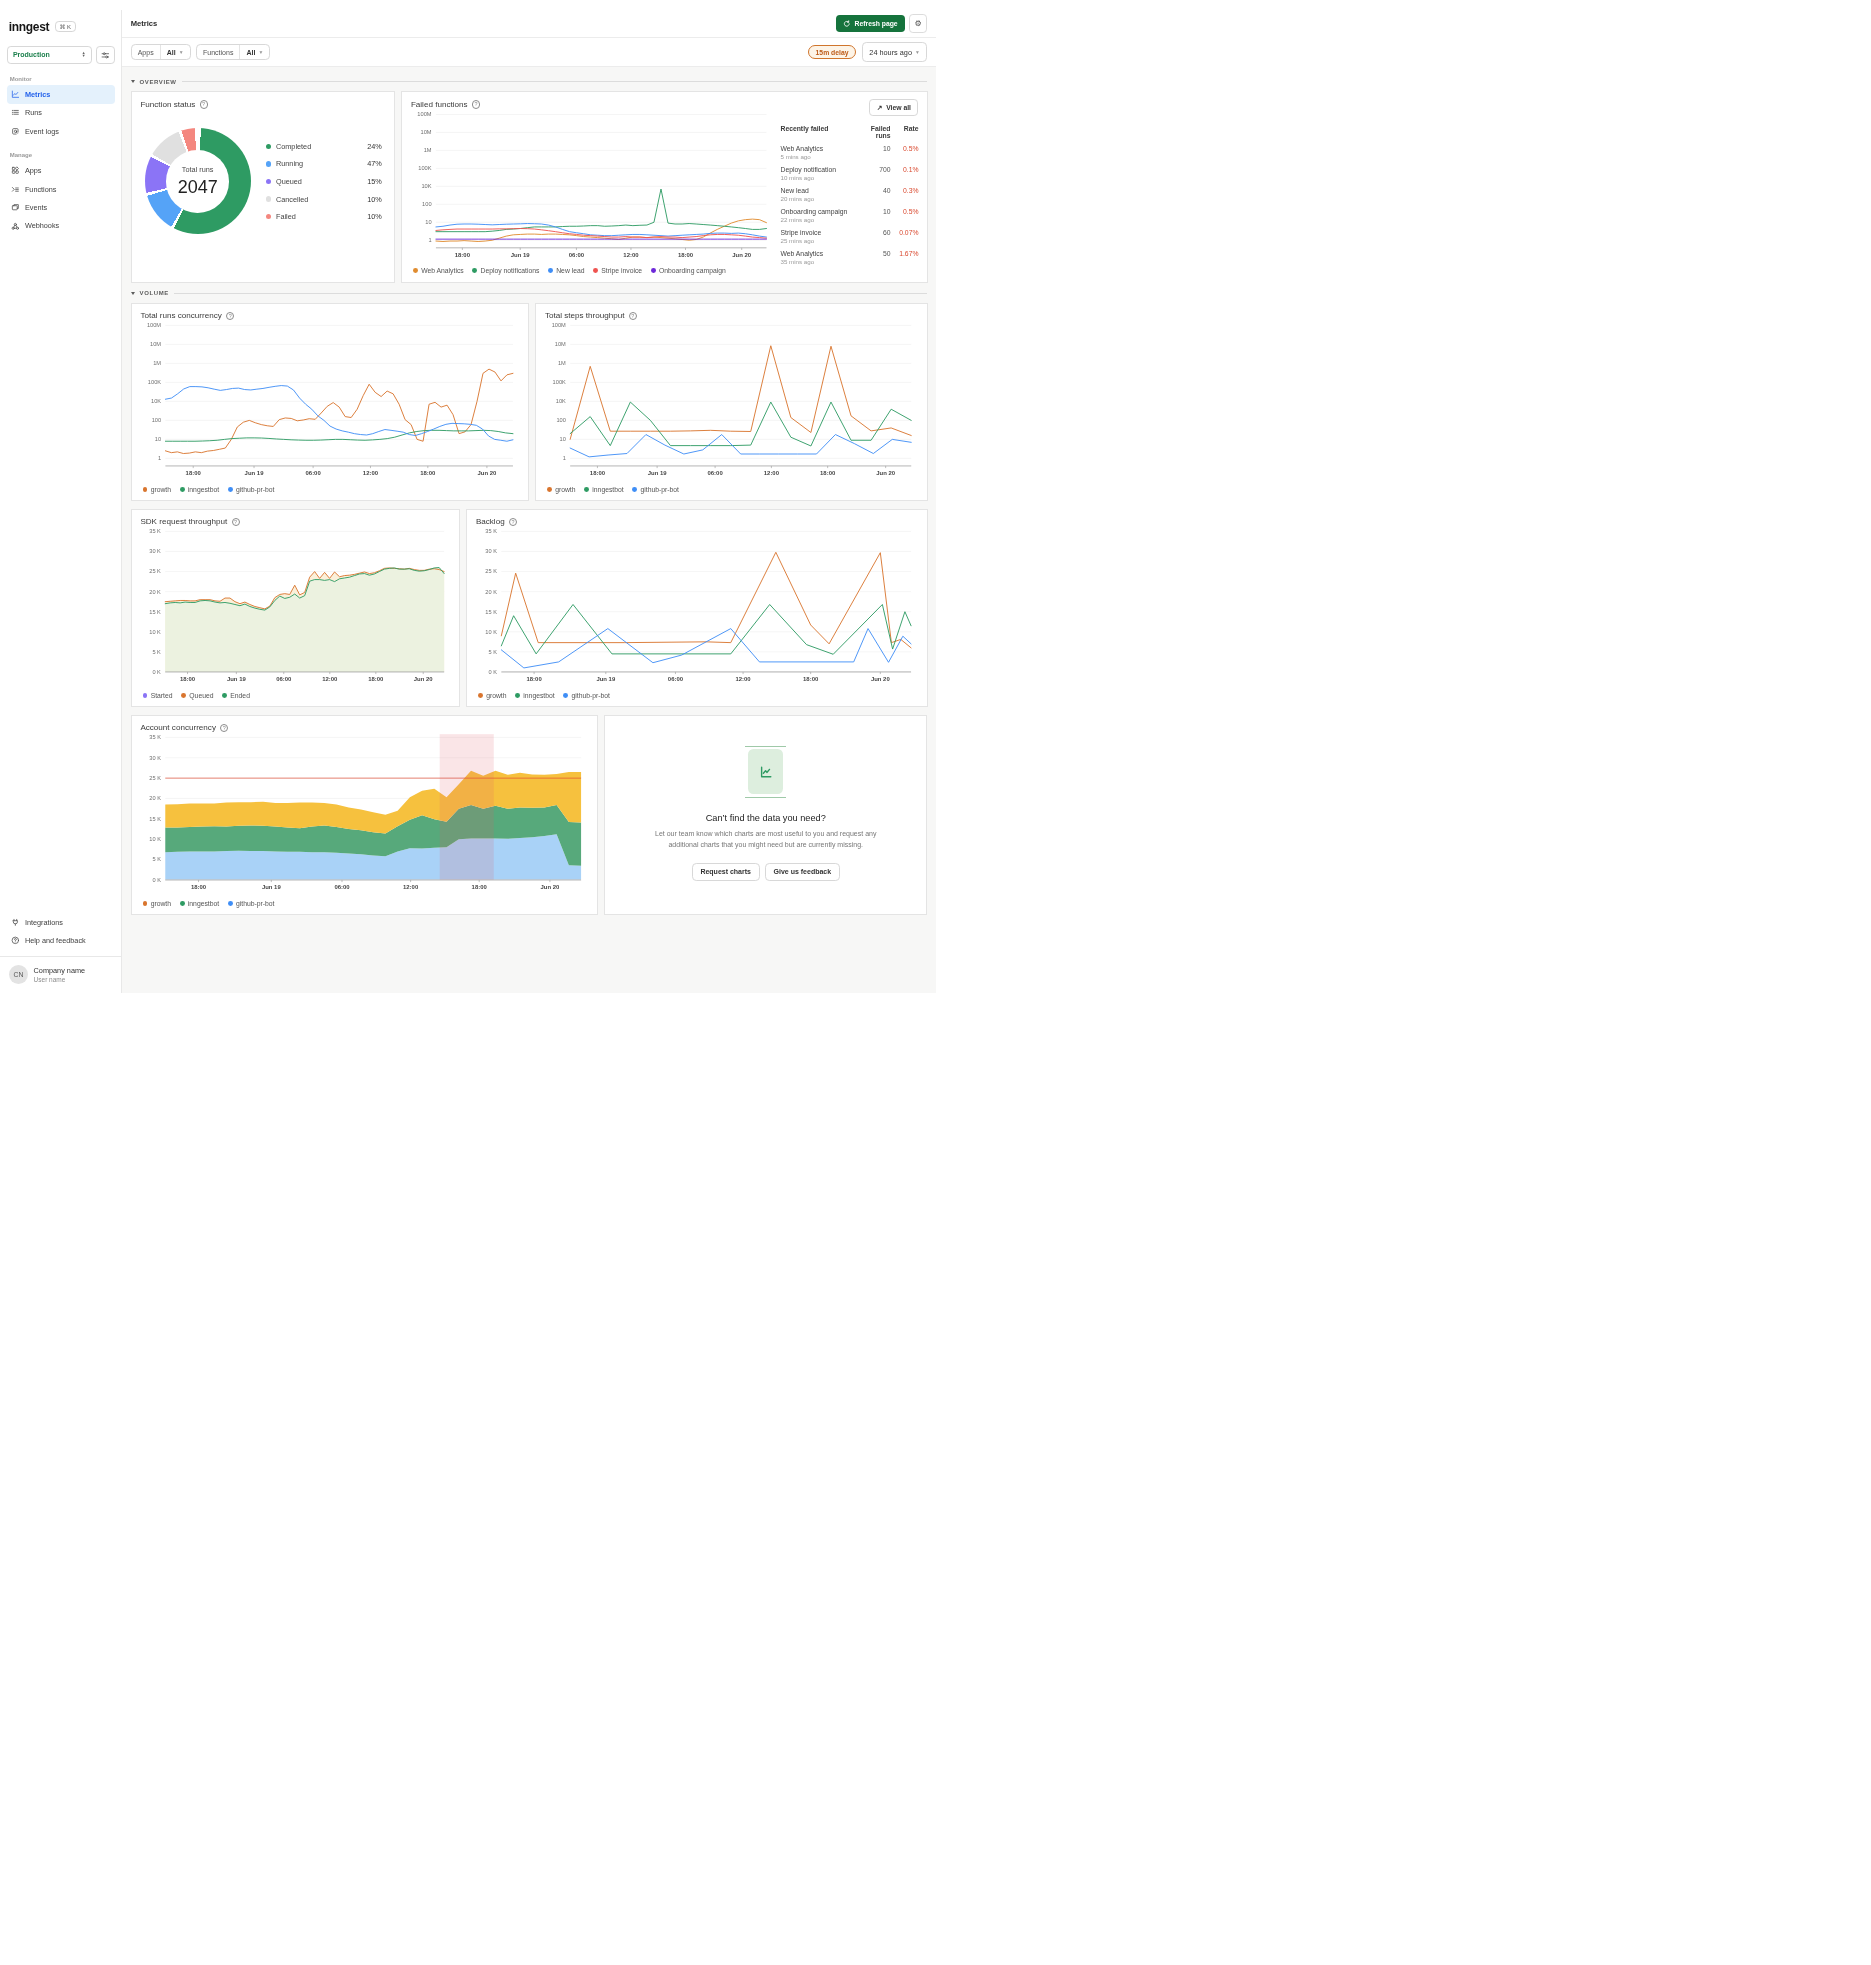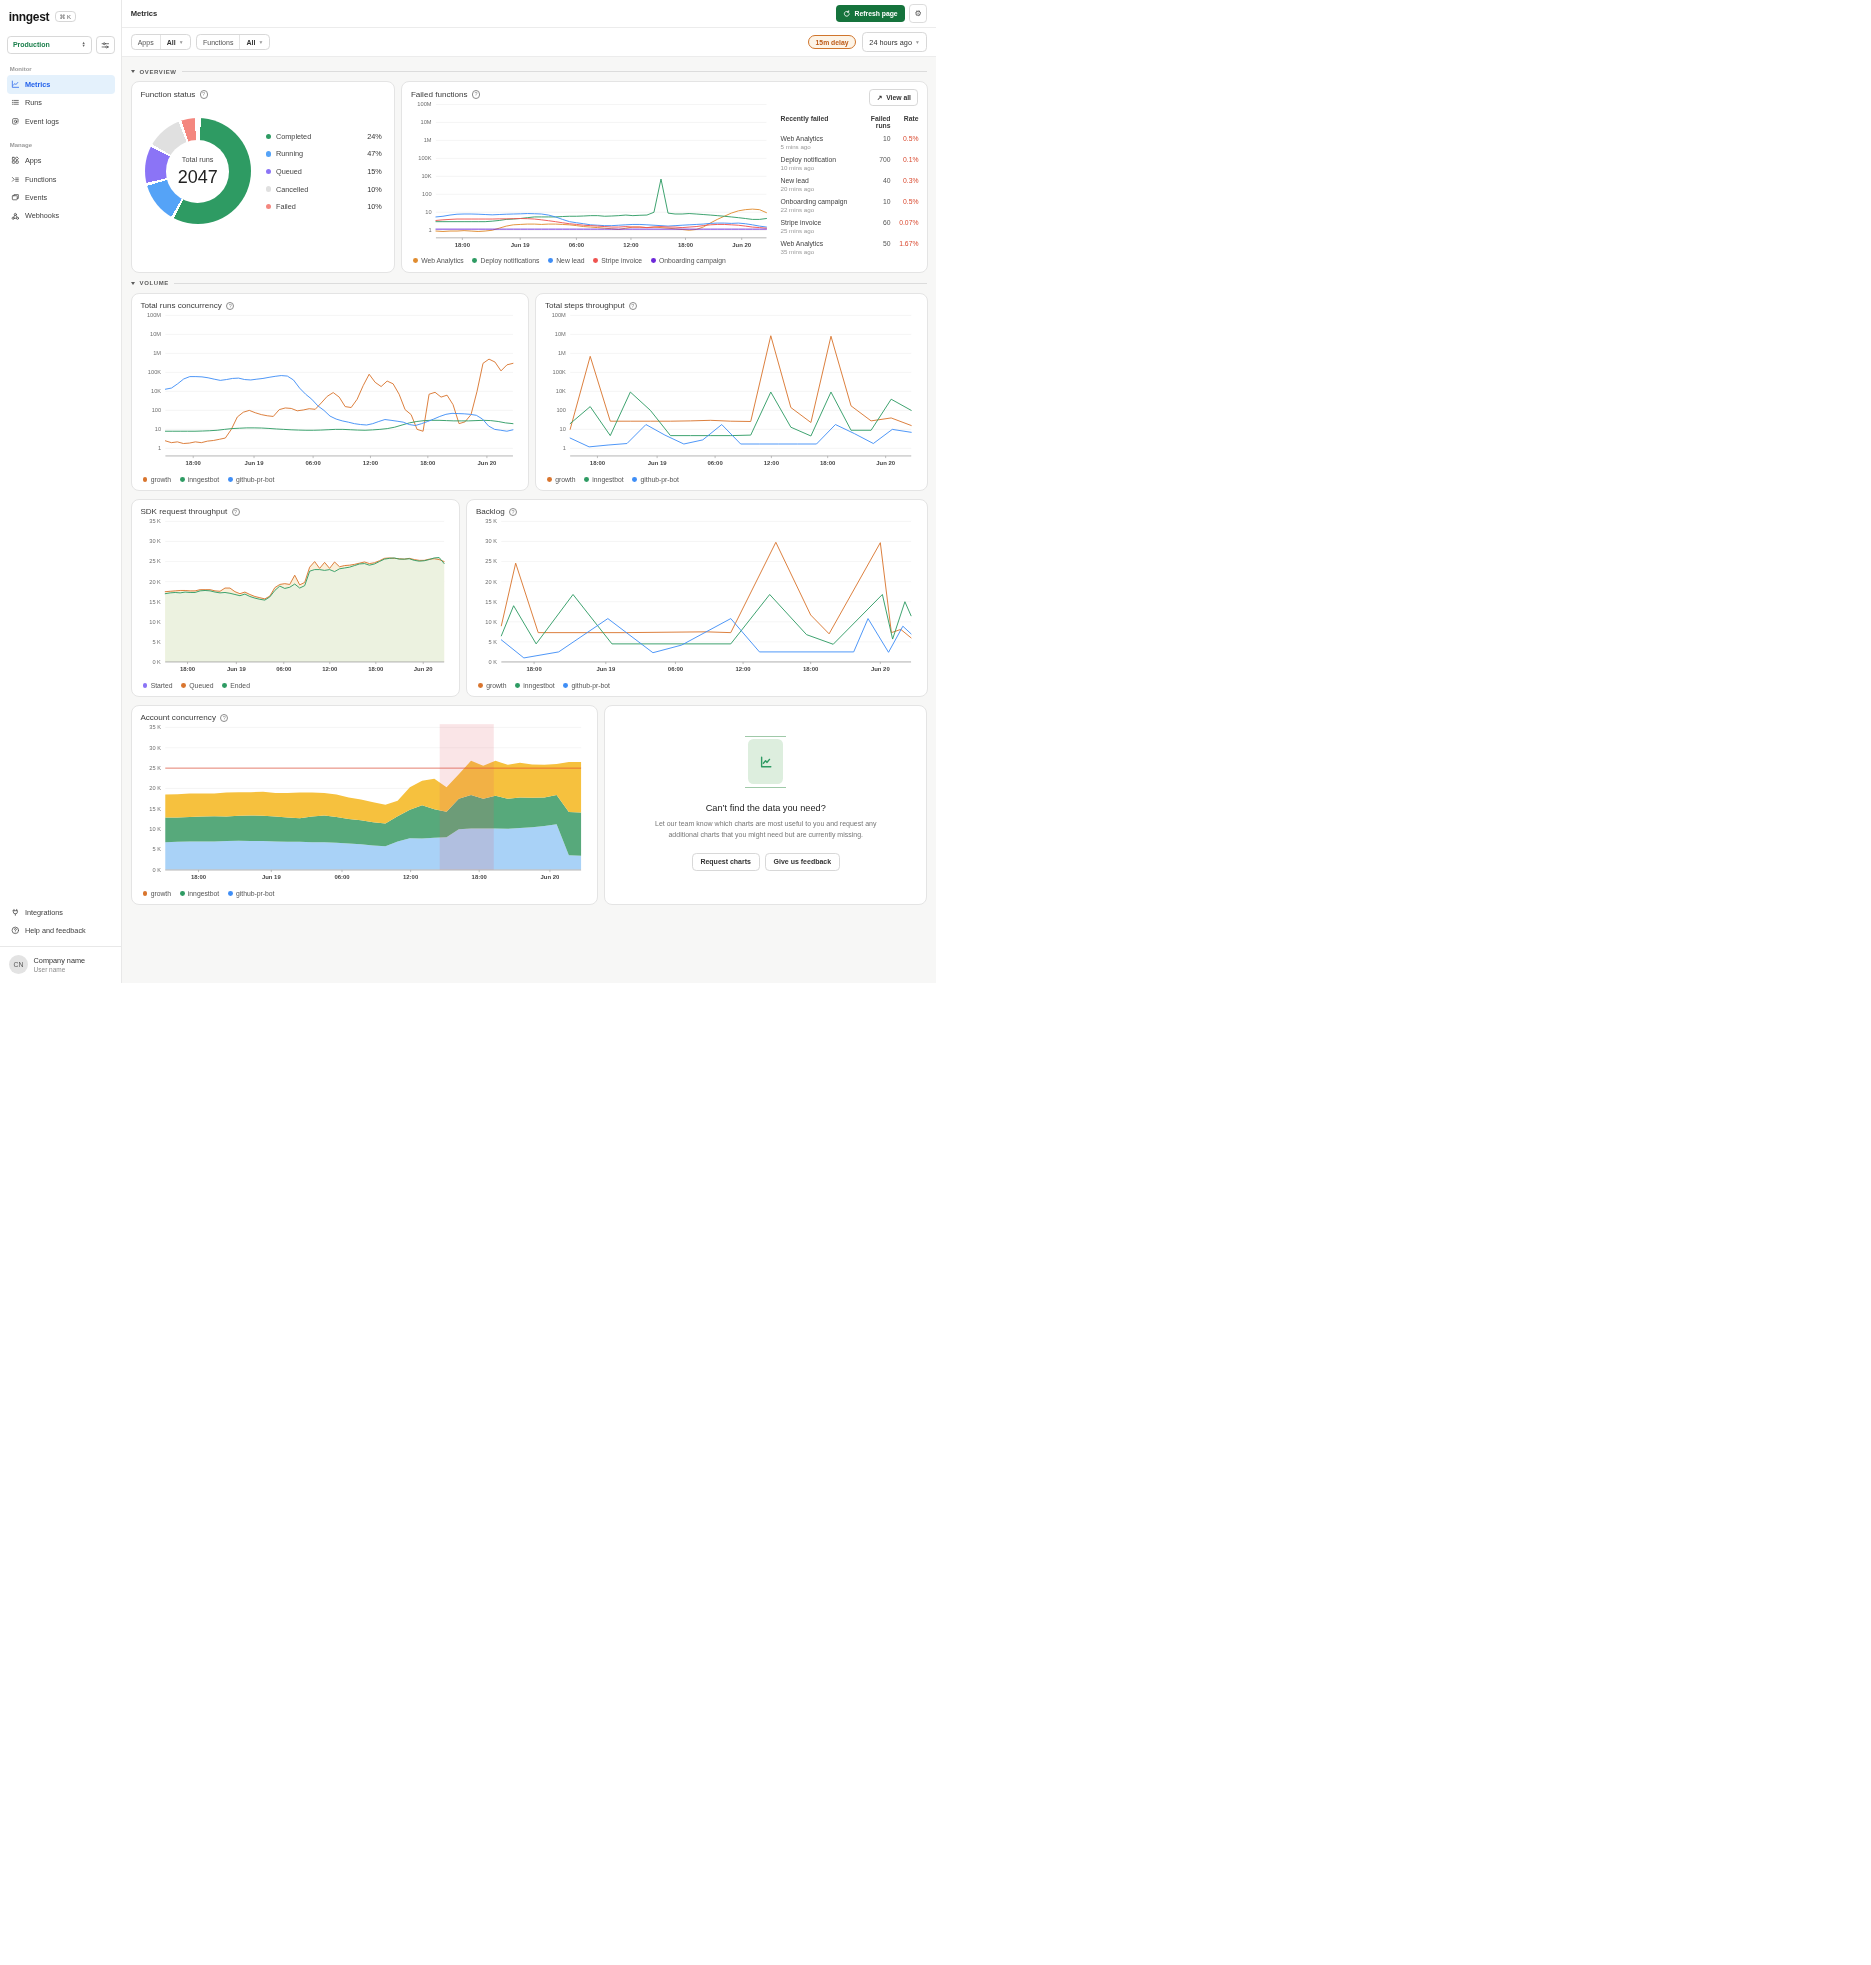--- a/index.html
+++ b/index.html
@@ -1,18 +1,18 @@
 <!DOCTYPE html>
 <html style="font-size:8.7px"><head>
 <meta charset="utf-8">
 <style>
   * { margin:0; padding:0; box-sizing:border-box; }
   html,body { font-family:"Liberation Sans", sans-serif; background:#fff; color:#333; }
   body { width:936px; }
-  .app { display:flex; min-height:983px; }
+  .app { display:flex; min-height:983px;margin-top:10px; }
 
   
   .sidebar { width:122px; flex:0 0 122px; border-right:0.5px solid #e8e8e8; background:#fff;
              display:flex; flex-direction:column; padding:8.7px 6.5px 7.6px; }
   .logo-row { display:flex; align-items:center; gap:5.4px; padding:1.1px 2.2px; }
   .logo { font-size:12px; font-weight:800; letter-spacing:-0.3px; color:#161616; }
   .kbd-badge { border:0.5px solid #d6d6d6; border-radius:3.8px; padding:1.1px 3.8px; font-size:6px; color:#555; background:#fff; }
   .env-row { display:flex; gap:4.3px; margin-top:10.8px; }
   .env-select { flex:1; display:flex; align-items:center; justify-content:space-between;
                 border:0.5px solid #d8d8d8; border-radius:3.8px; height:18.4px; padding:0 5.4px;
@@ -57,21 +57,21 @@
   .section-head { display:flex; align-items:center; gap:4.9px; margin:4.3px 0 6.5px; }
   .section-head .tri { width:0; height:0; border-left:2.7px solid transparent; border-right:2.7px solid transparent; border-top:3.2px solid #5c5c5c; }
   .section-head .s-label { font-size:6px; font-weight:700; letter-spacing:0.6px; color:#5c5c5c; }
   .section-head .rule { flex:1; border-top:0.5px solid #dcdcdc; }
 
   .grid { display:grid; gap:6.5px; margin-bottom:7.6px; }
   .g-overview { grid-template-columns:264px 1fr; }
   .g-vol1 { grid-template-columns:398px 1fr; }
   .g-vol2 { grid-template-columns:329px 1fr; }
   .g-vol3 { grid-template-columns:467px 1fr; }
-  .card { background:#fff; border:0.5px solid #e4e4e4; border-radius:8px; padding:7.6px 8.7px; position:relative; }
+  .card { background:#fff; border:0.5px solid #e4e4e4; border-radius:0; padding:7.6px 8.7px; position:relative; }
   .card-title { font-size:8.1px; color:#3a3a3a; display:flex; align-items:center; gap:4.3px; }
   .qicon { width:8.1px; height:8.1px; border:0.6px solid #8c8c8c; border-radius:50%; color:#8c8c8c;
            font-size:5.4px; display:inline-flex; align-items:center; justify-content:center; }
   .qicon::before { content:"?"; }
 
   
   .donut-wrap { display:flex; align-items:center; gap:15px; padding:19.5px 3.2px 5.4px 4.3px; }
   .donut { width:106px; height:106px; border-radius:50%; position:relative; flex:0 0 106px; }
   .donut-hole { position:absolute; inset:20.5%; background:#fff; border-radius:50%;
                 display:flex; flex-direction:column; align-items:center; justify-content:center; gap:2.2px; }

